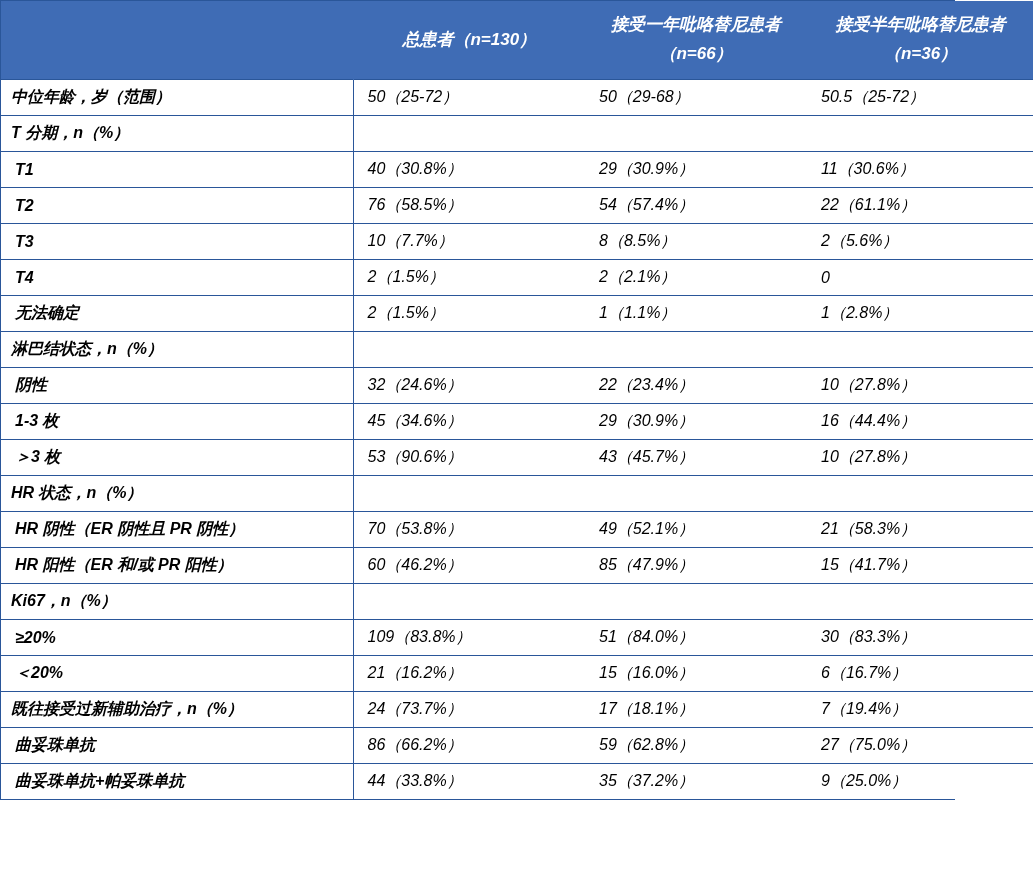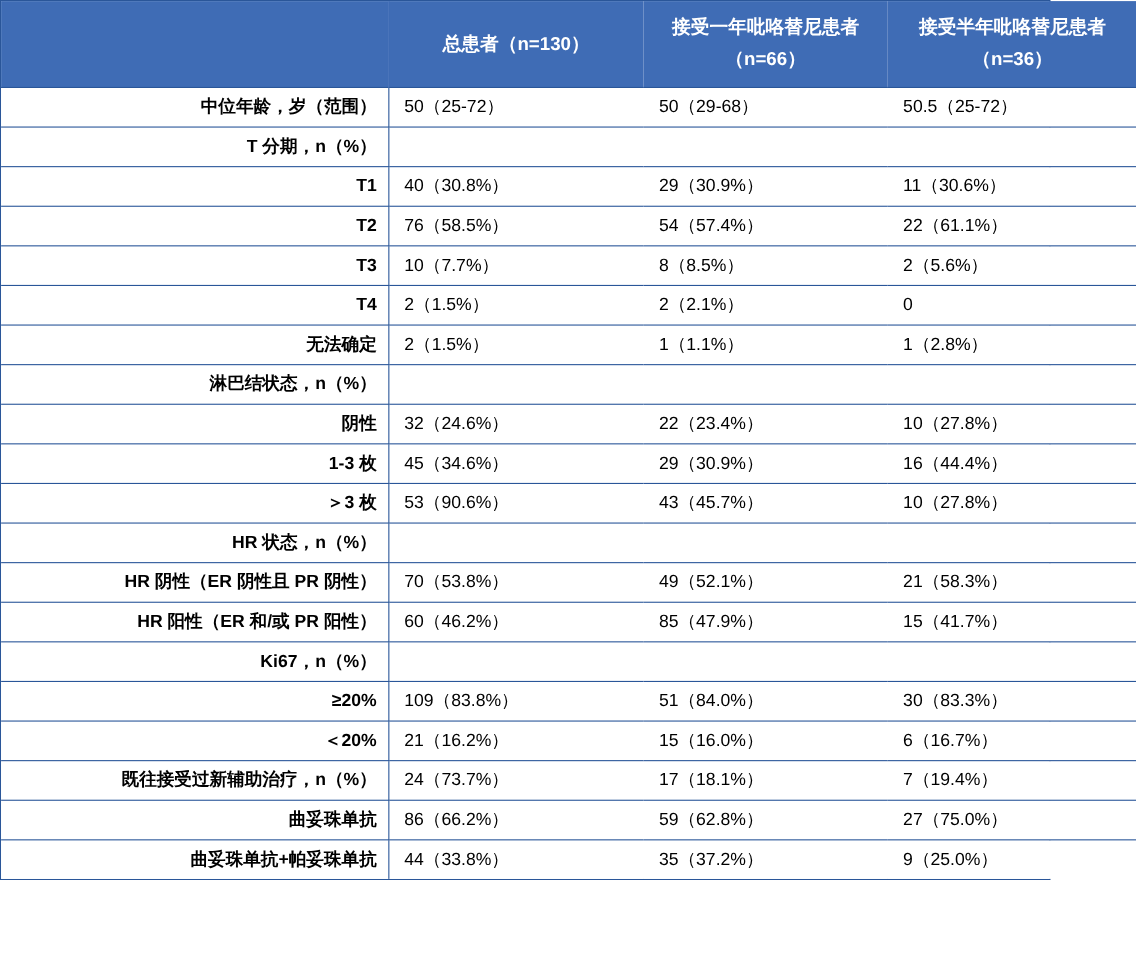--- a/index.html
+++ b/index.html
@@ -10,20 +10,21 @@
   body {
     font-family: "Liberation Sans", "DejaVu Sans", sans-serif;
     width: 1033px;
     height: 879px;
     overflow: hidden;
   }
   .table-wrap {
     width: 955px;
     box-sizing: border-box;
     border: 1px solid #2a5699;
+    font-style: italic;
   }
   table.data-table {
     border-collapse: collapse;
     width: 1033px;
     table-layout: fixed;
   }
   table.data-table col.c0 { width: 352px; }
   table.data-table col.c1 { width: 232px; }
   table.data-table col.c2 { width: 222px; }
   table.data-table col.c3 { width: 227px; }
@@ -48,31 +49,31 @@
     color: #000000;
     padding: 7px 10px;
     border-top: 1px solid #2a5699;
     border-bottom: 1px solid #2a5699;
     vertical-align: middle;
     height: 26px;
     box-sizing: border-box;
     background: #ffffff;
   }
   tbody td.label {
-    text-align: right;
+    text-align: left;
     font-weight: bold;
     border-right: 1px solid #2a5699;
   }
   tbody td.val {
     text-align: left;
     font-weight: normal;
     padding-left: 14px;
   }
   tbody td.indent1 {
-    padding-left: 30px;
+    padding-left: 14px;
   }
   tbody tr:last-child td {
     border-bottom: none;
   }
 </style>
 </head>
 <body>
 
 <div class="table-wrap">
   <table class="data-table">

